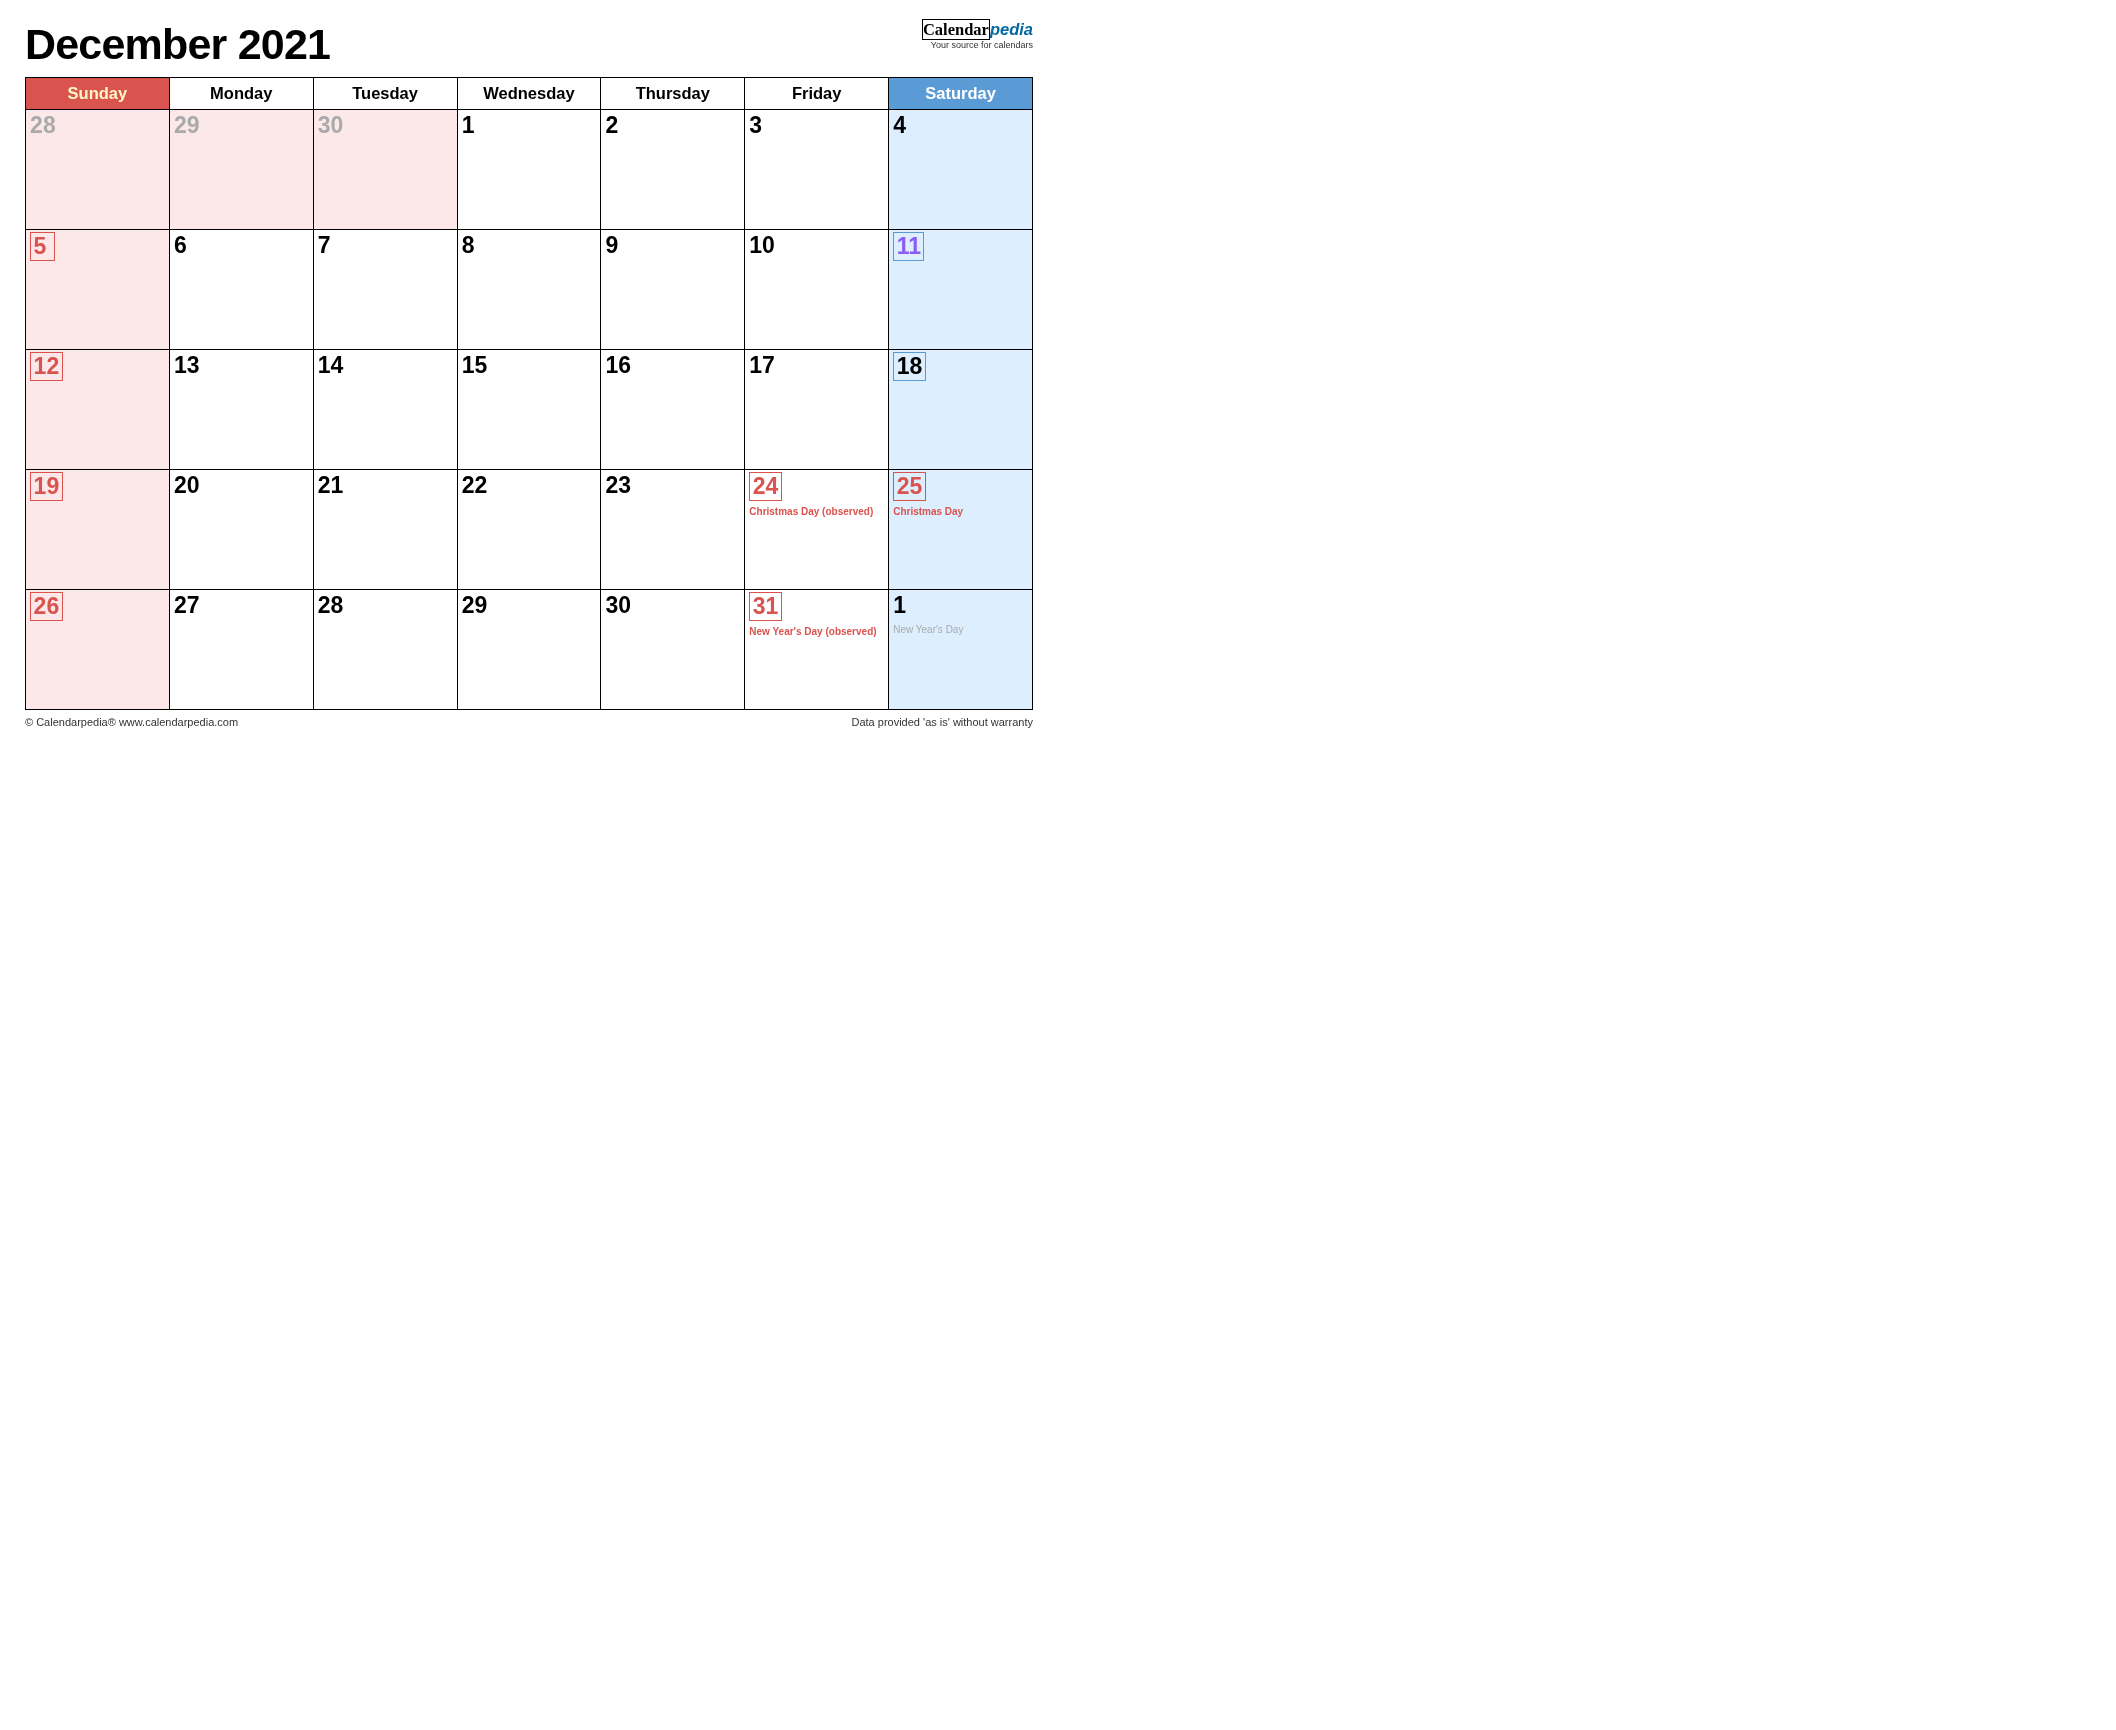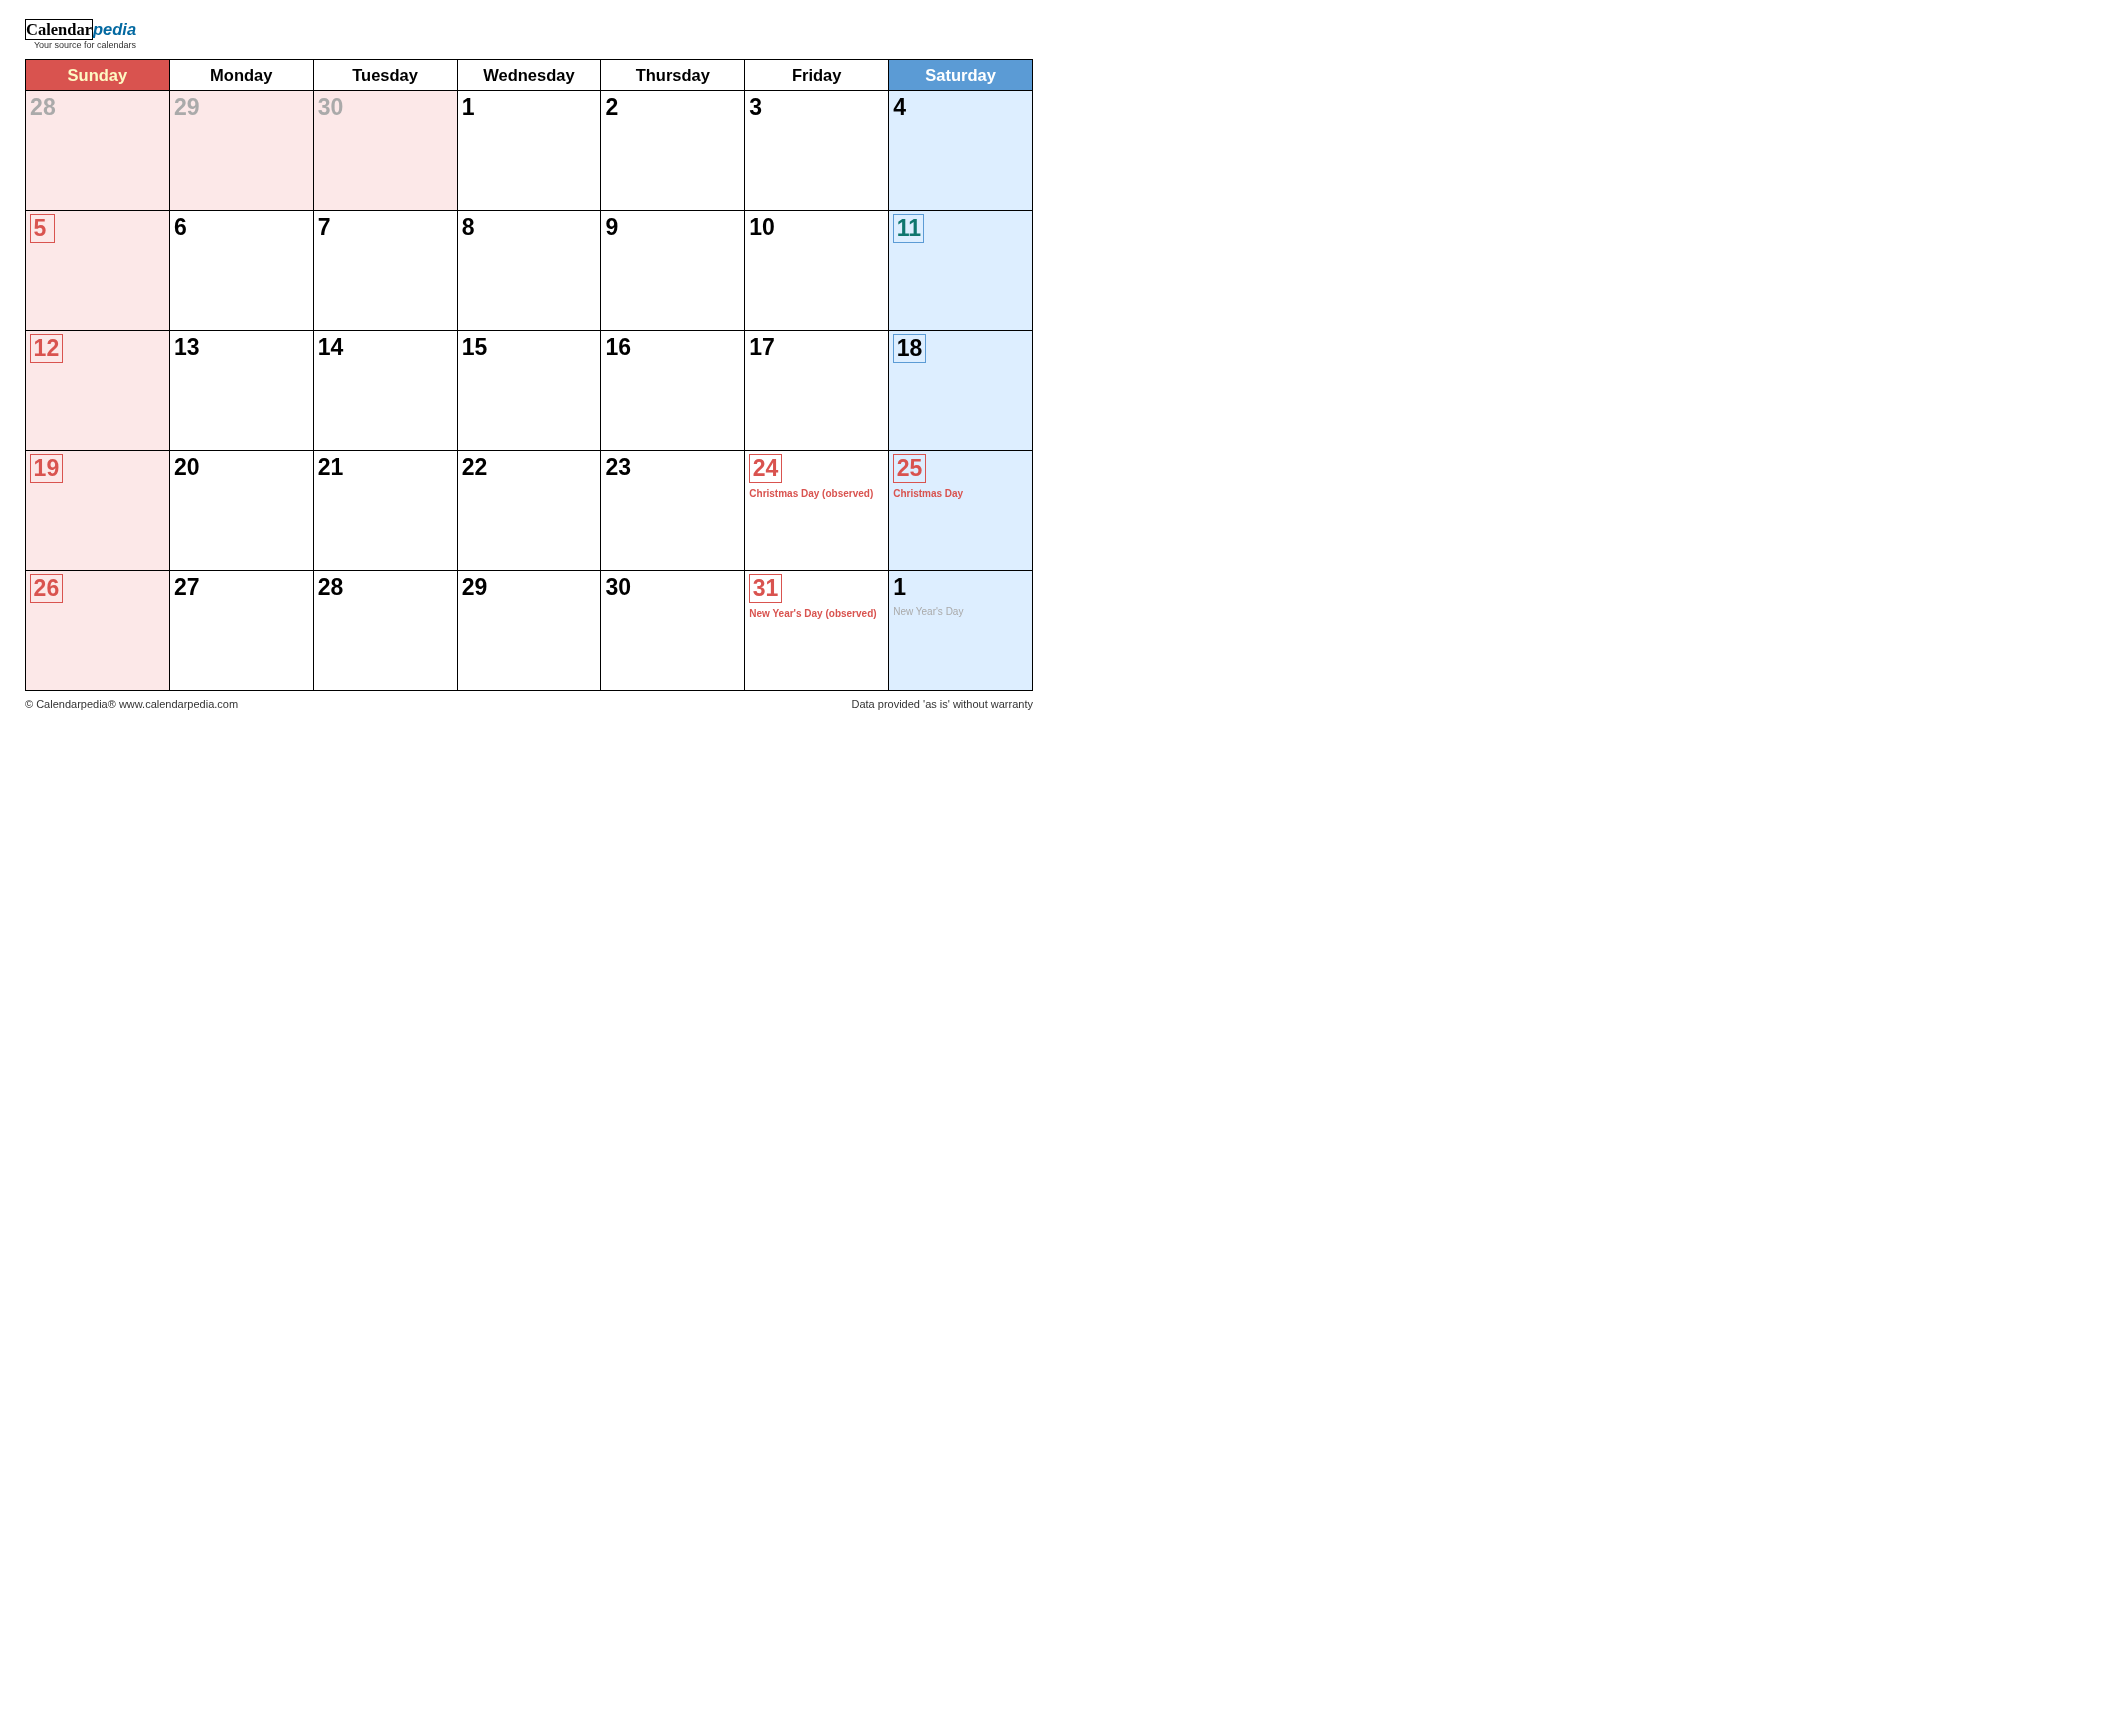--- a/index.html
+++ b/index.html
@@ -107,20 +107,21 @@
       justify-content: space-between;
       margin-top: 6.6px;
       font-size: 11px;
       color: #333;
     }
   </style>
 </head>
 <body>
 
 <div class="header">
+  <div class="month-title">December 2021</div>
   <div class="brand">
     <div class="brand-name">
       <span class="calendar">Calendar</span><span class="pedia">pedia</span>
     </div>
     <div class="brand-sub">Your source for calendars</div>
   </div>
 </div>
 
 <table class="calendar">
   <thead>
@@ -144,21 +145,21 @@
         <td><span class="day-num bold-black">3</span></td>
         <td class="saturday-cell"><span class="day-num bold-black">4</span></td>
       </tr>
       <tr>
         <td class="sunday-cell"><span class="day-num boxed-red">5</span></td>
         <td><span class="day-num bold-black">6</span></td>
         <td><span class="day-num bold-black">7</span></td>
         <td><span class="day-num bold-black">8</span></td>
         <td><span class="day-num bold-black">9</span></td>
         <td><span class="day-num bold-black">10</span></td>
-        <td class="saturday-cell"><span class="day-num" style="border:1.7px solid #5b9bd5;padding:0 2.5px;color:#0f766e;">11</span></td>
+        <td class="saturday-cell"><span class="day-num" style="border:1.7px solid #5b9bd5;padding:0 2.5px;color:#8b5cf6;">11</span></td>
       </tr>
       <tr>
         <td class="sunday-cell"><span class="day-num boxed-red">12</span></td>
         <td><span class="day-num bold-black">13</span></td>
         <td><span class="day-num bold-black">14</span></td>
         <td><span class="day-num bold-black">15</span></td>
         <td><span class="day-num bold-black">16</span></td>
         <td><span class="day-num bold-black">17</span></td>
         <td class="saturday-cell"><span class="day-num" style="border:1.7px solid #5b9bd5;padding:0 2.5px;color:#000;">18</span></td>
       </tr>

